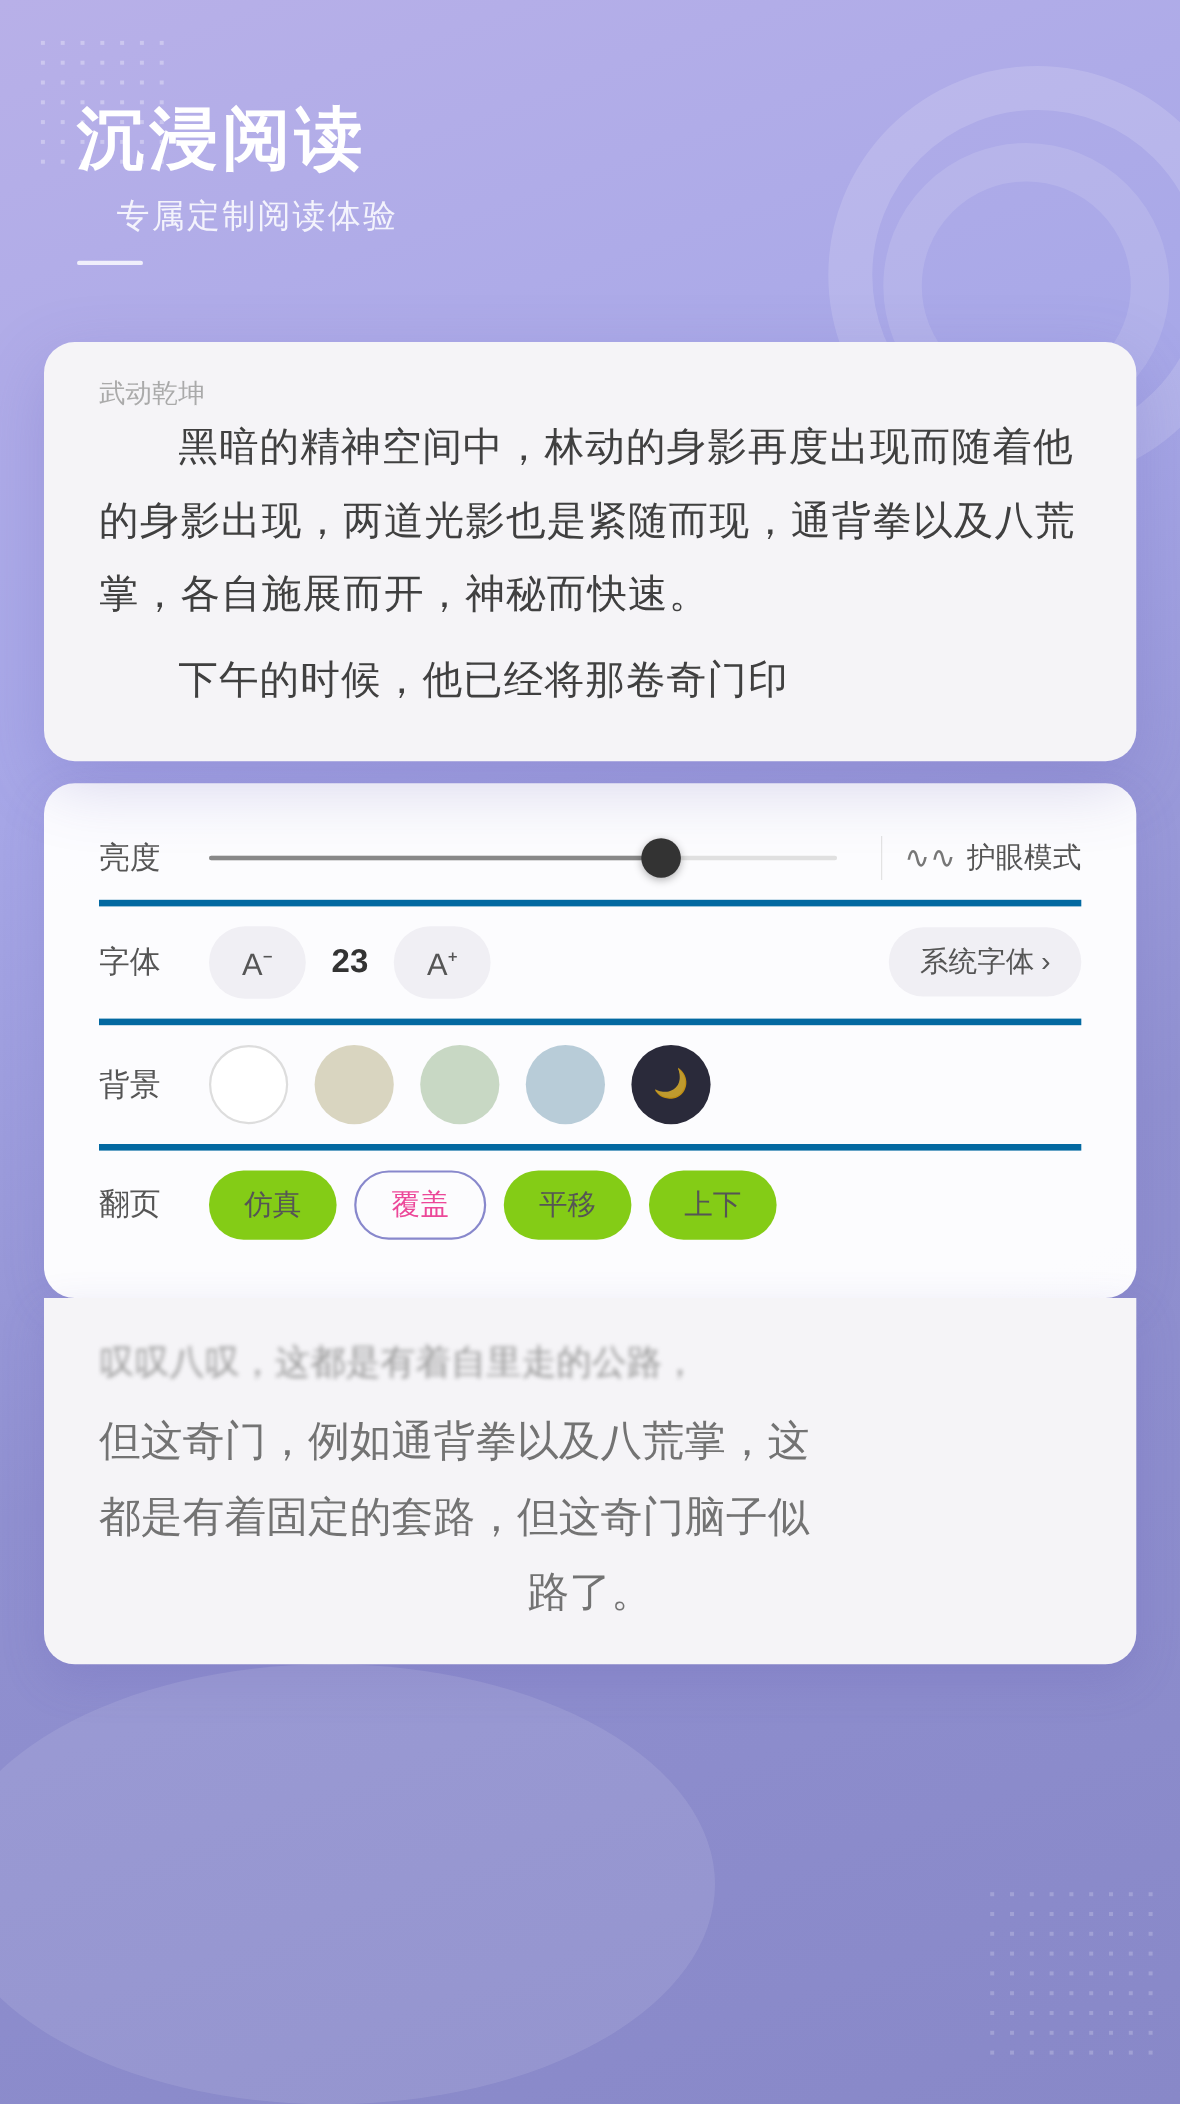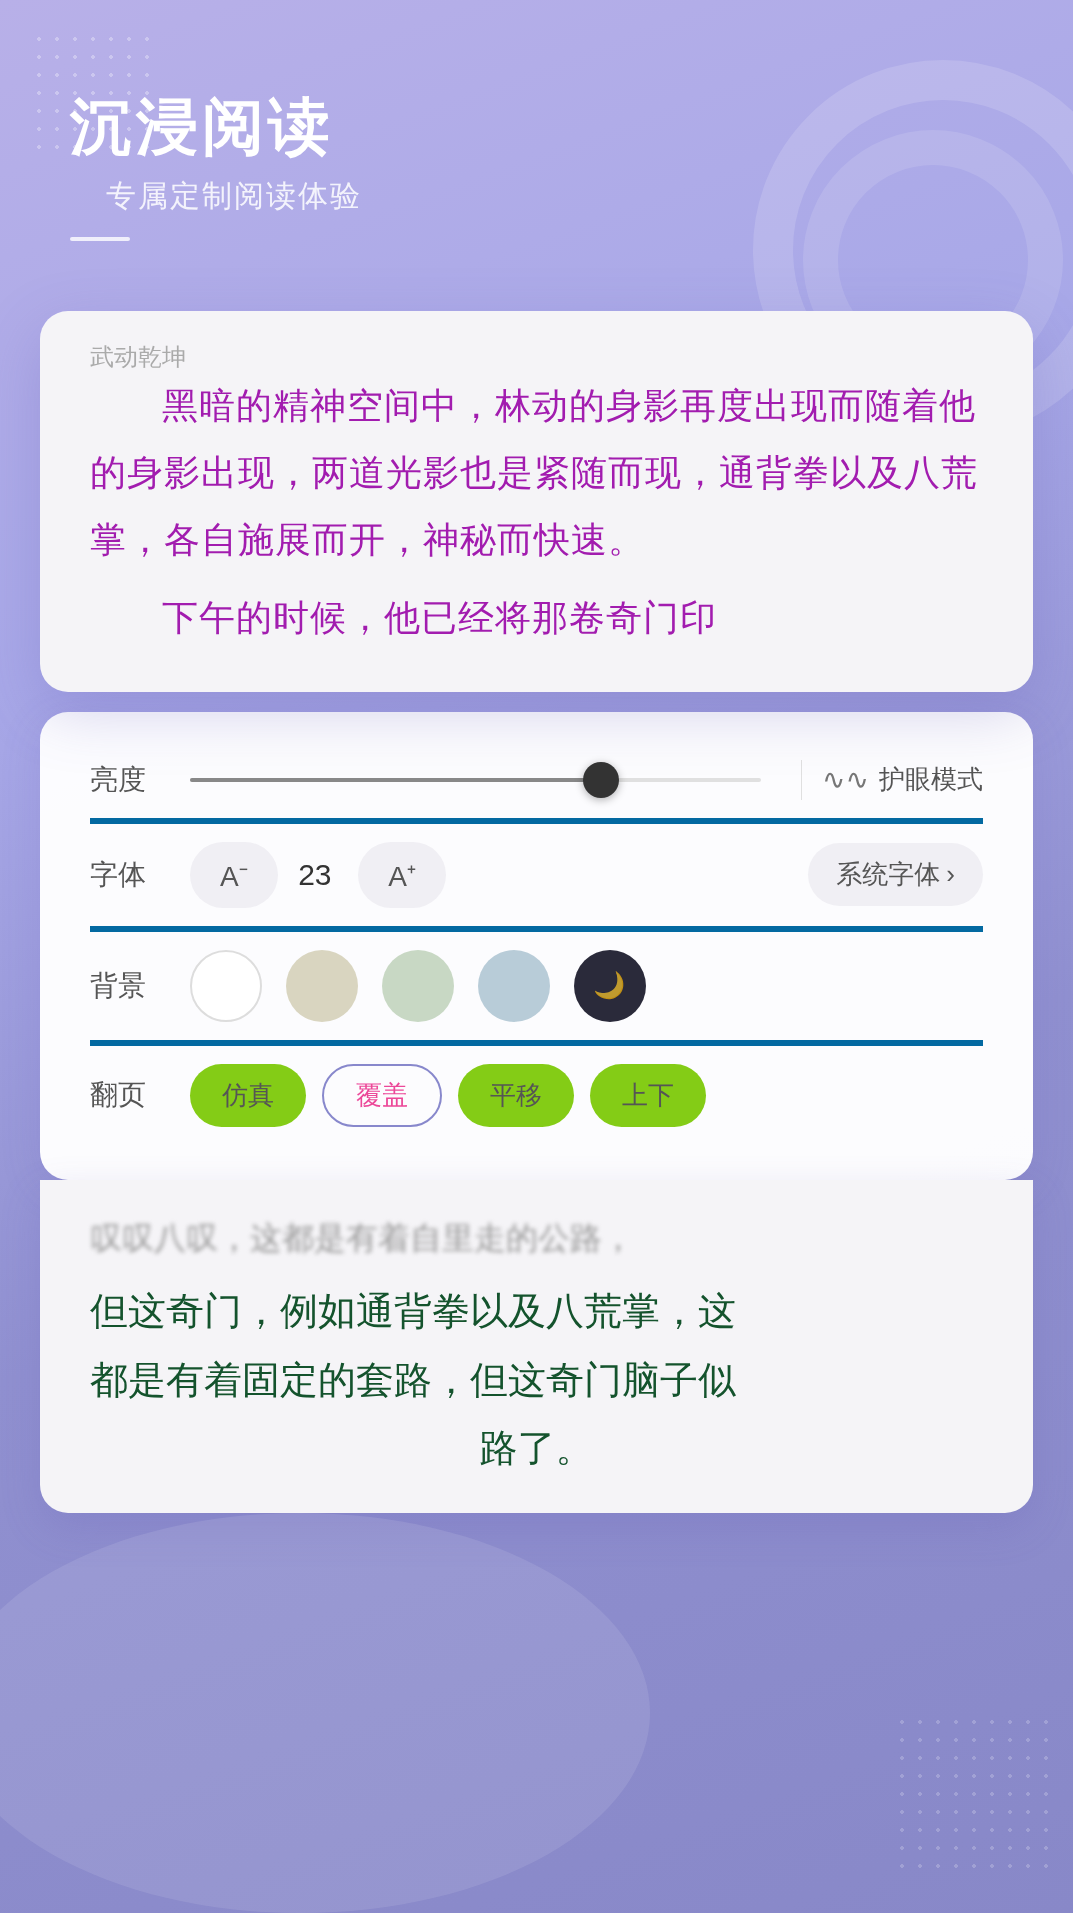--- a/index.html
+++ b/index.html
@@ -98,21 +98,21 @@
       padding: 30px 50px 40px 50px;
       box-shadow: 0 20px 60px rgba(100,90,180,0.25);
     }
     .book-title-label {
       font-size: 24px;
       color: #aaaaaa;
       font-weight: 400;
     }
     .book-content {
       font-size: 36px;
-      color: #a21caf;
+      color: #404040;
       line-height: 1.85;
       font-family: 'STSong', 'SimSun', serif;
       letter-spacing: 1px;
     }
     .book-content p {
       text-indent: 2em;
       margin-bottom: 12px;
     }
     .book-content p:last-child {
       margin-bottom: 0;
@@ -213,22 +213,23 @@
       color: #555555;
       display: flex;
       align-items: center;
       justify-content: center;
       cursor: pointer;
       white-space: nowrap;
     }
     .font-size-value {
       font-size: 30px;
       color: #333333;
-      font-weight: 400;
+      font-weight: 700;
       min-width: 40px;
+      text-align: center;
     }
     .font-name-btn {
       background: #f0eff4;
       border-radius: 50px;
       padding: 14px 28px;
       font-size: 26px;
       color: #555555;
       cursor: pointer;
       display: flex;
       align-items: center;
@@ -302,21 +303,21 @@
     
     .bottom-reading {
       margin: 0 40px;
       padding: 30px 50px;
       background: #f5f4f7;
       border-radius: 0 0 28px 28px;
       box-shadow: 0 15px 40px rgba(100,90,180,0.2);
     }
     .bottom-text {
       font-size: 38px;
-      color: #14532d;
+      color: #737373;
       line-height: 1.8;
       font-family: 'STSong', 'SimSun', serif;
     }
     .bottom-text-blurred {
       font-size: 32px;
       color: #999999;
       line-height: 1.8;
       font-family: 'STSong', 'SimSun', serif;
       filter: blur(2px);
       margin-bottom: 10px;

